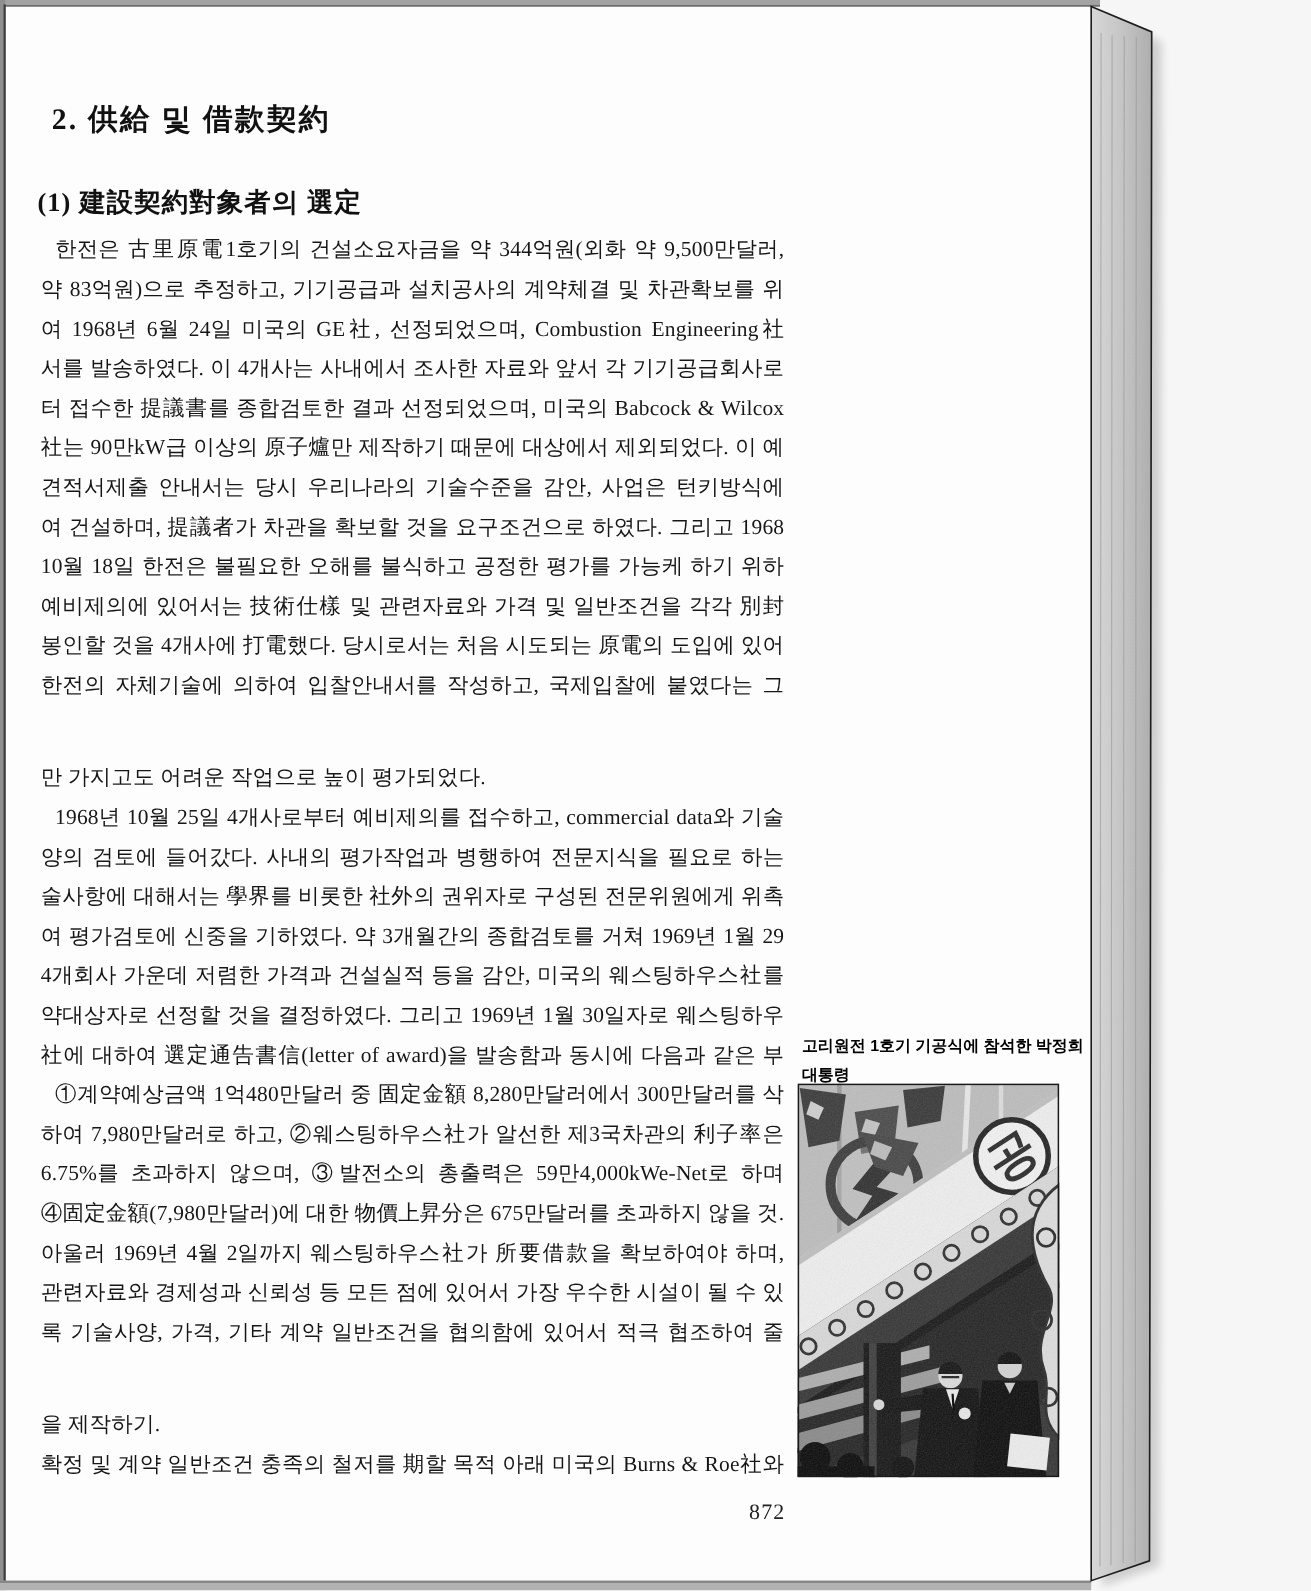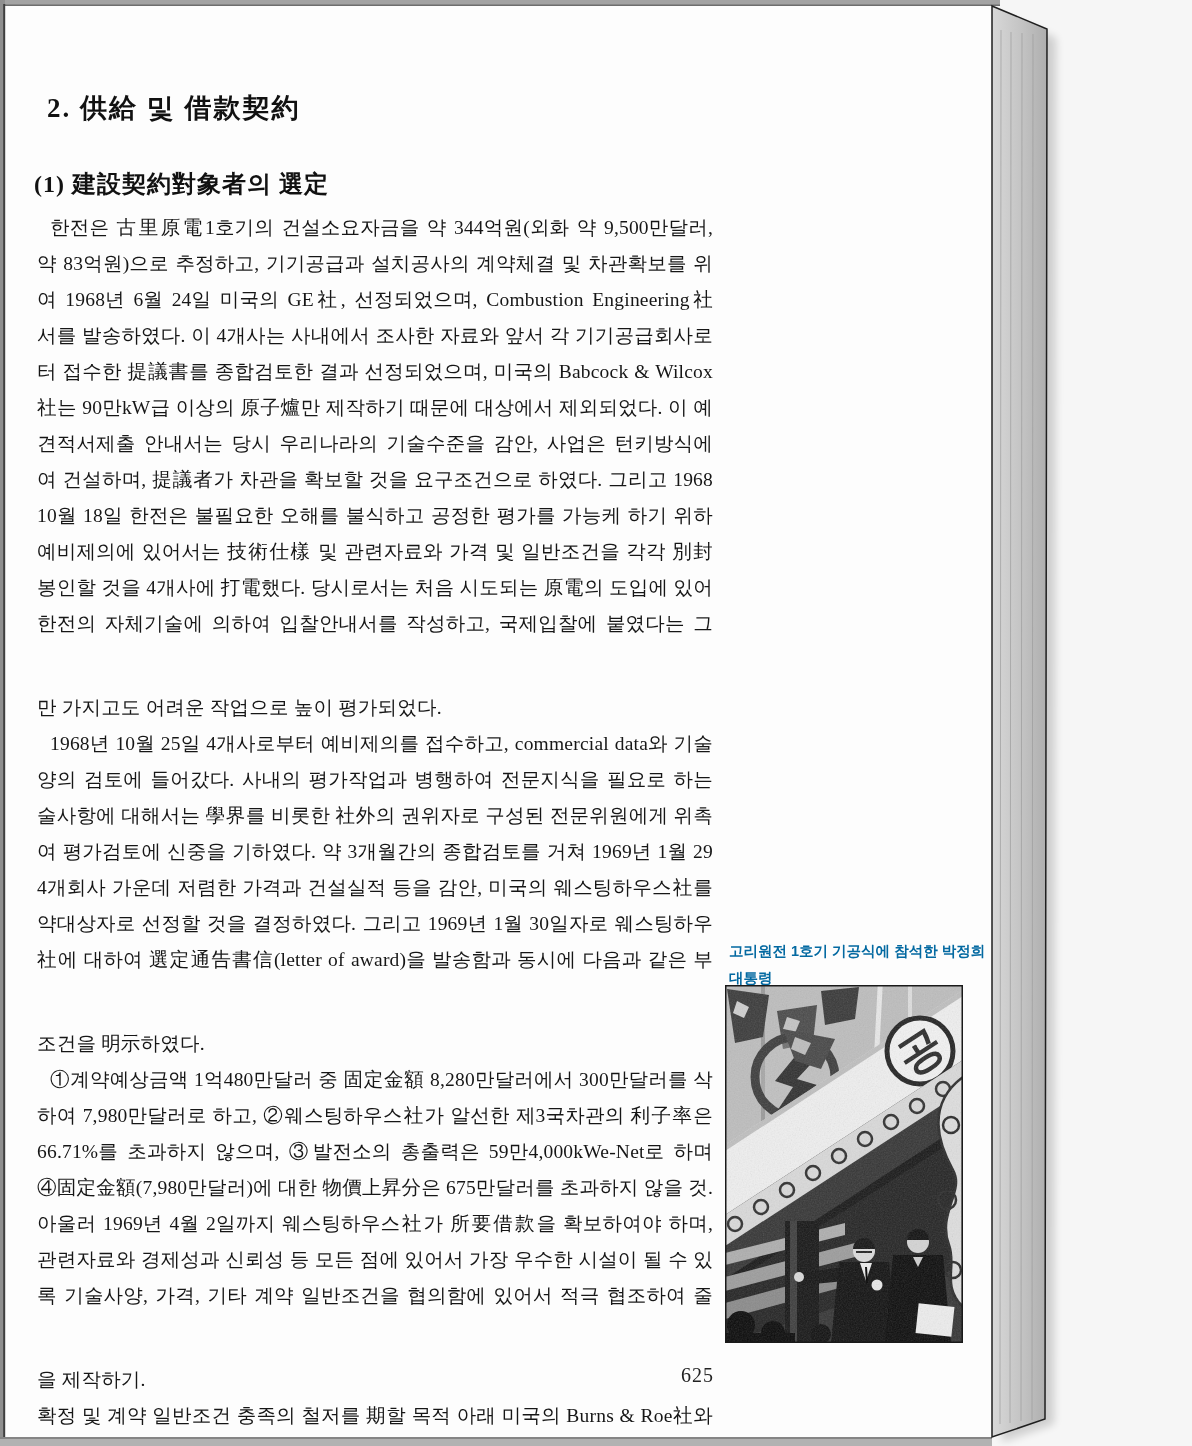--- a/index.html
+++ b/index.html
@@ -24,21 +24,21 @@
   .text-line{
     height:36px;line-height:36px;overflow:hidden;
     text-align:justify;text-align-last:justify;
     letter-spacing:0.2px;
   }
   .text-line.indent{padding-left:13px;}
   .text-line.para-end{text-align-last:left;margin-top:48px;}
   .figure-caption{
     left:729px;top:938px;width:250px;
     font-family:"Liberation Sans","DejaVu Sans",sans-serif;
-    font-weight:700;font-size:14.5px;line-height:27px;color:#0369a1;
+    font-weight:700;font-size:14.5px;line-height:27px;color:#000000;
   }
   .figure-caption div{white-space:nowrap;}
   .photo-frame{left:725px;top:985px;width:238px;height:358px;}
   .page-number{left:681px;top:1364px;font-size:20px;color:#222;letter-spacing:1px;}
 </style>
 </head>
 <body>
 
 <div class="canvas">
 
@@ -89,24 +89,23 @@
       <div class="text-line">봉인할 것을 4개사에 打電했다. 당시로서는 처음 시도되는 原電의 도입에 있어서</div>
       <div class="text-line">한전의 자체기술에 의하여 입찰안내서를 작성하고, 국제입찰에 붙였다는 그 사실</div>
       <div class="text-line para-end">만 가지고도 어려운 작업으로 높이 평가되었다.</div>
       <div class="text-line indent">1968년 10월 25일 4개사로부터 예비제의를 접수하고, commercial data와 기술사</div>
       <div class="text-line">양의 검토에 들어갔다. 사내의 평가작업과 병행하여 전문지식을 필요로 하는 기</div>
       <div class="text-line">술사항에 대해서는 學界를 비롯한 社外의 권위자로 구성된 전문위원에게 위촉하</div>
       <div class="text-line">여 평가검토에 신중을 기하였다. 약 3개월간의 종합검토를 거쳐 1969년 1월 29일</div>
       <div class="text-line">4개회사 가운데 저렴한 가격과 건설실적 등을 감안, 미국의 웨스팅하우스社를 계</div>
       <div class="text-line">약대상자로 선정할 것을 결정하였다. 그리고 1969년 1월 30일자로 웨스팅하우스</div>
       <div class="text-line">社에 대하여 選定通告書信(letter of award)을 발송함과 동시에 다음과 같은 부대</div>
-      <div class="text-line para-end">조건을 明示하였다.</div>
       <div class="text-line indent">①계약예상금액 1억480만달러 중 固定金額 8,280만달러에서 300만달러를 삭감</div>
       <div class="text-line">하여 7,980만달러로 하고, ②웨스팅하우스社가 알선한 제3국차관의 利子率은 연</div>
-      <div class="text-line">66.71%를 초과하지 않으며, ③발전소의 총출력은 59만4,000kWe-Net로 하며</div>
+      <div class="text-line">6.75%를 초과하지 않으며, ③발전소의 총출력은 59만4,000kWe-Net로 하며</div>
       <div class="text-line">④固定金額(7,980만달러)에 대한 物價上昇分은 675만달러를 초과하지 않을 것.</div>
       <div class="text-line">아울러 1969년 4월 2일까지 웨스팅하우스社가 所要借款을 확보하여야 하며, 이</div>
       <div class="text-line">관련자료와 경제성과 신뢰성 등 모든 점에 있어서 가장 우수한 시설이 될 수 있도</div>
       <div class="text-line">록 기술사양, 가격, 기타 계약 일반조건을 협의함에 있어서 적극 협조하여 줄 것</div>
       <div class="text-line para-end">을 제작하기.</div>
       <div class="text-line">확정 및 계약 일반조건 충족의 철저를 期할 목적 아래 미국의 Burns &amp; Roe社와</div>
     </div>
 
   <div class="abs figure-caption">
     <div>고리원전  1호기 기공식에 참석한 박정희</div>
@@ -206,15 +205,15 @@
       <circle cx="48" cy="348" r="12" fill="#090909"></circle>
       <rect x="0" y="348" width="70" height="10" fill="#090909"></rect>
       <circle cx="96" cy="349" r="10" fill="#101010"></circle>
     </g>
     <rect x="192" y="320" width="36" height="30" fill="#ededed" transform="rotate(6 210 335)"></rect>
 
     <rect width="238" height="358" filter="url(#grain)" opacity="0.2"></rect>
     <rect x="0.75" y="0.75" width="236.5" height="356.5" fill="none" stroke="#1a1a1a" stroke-width="1.5"></rect>
   </svg>
 
-  <div class="abs page-number">625</div>
+  <div class="abs page-number">872</div>
 
 </div>
 
 </body></html>

